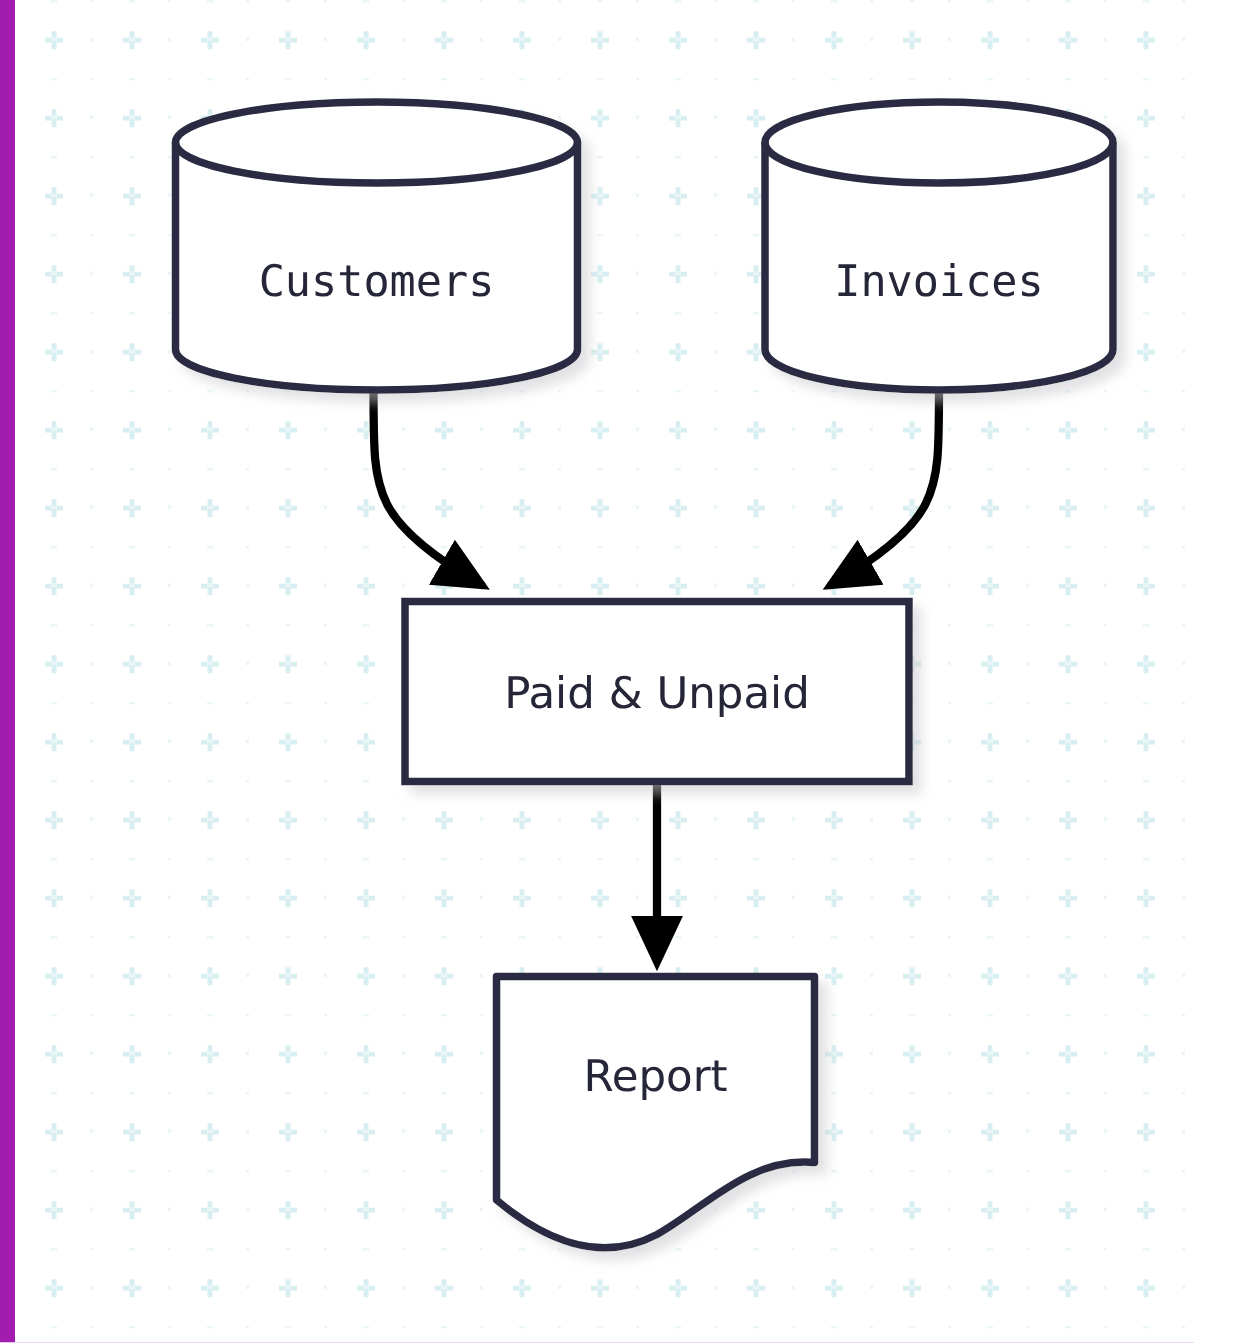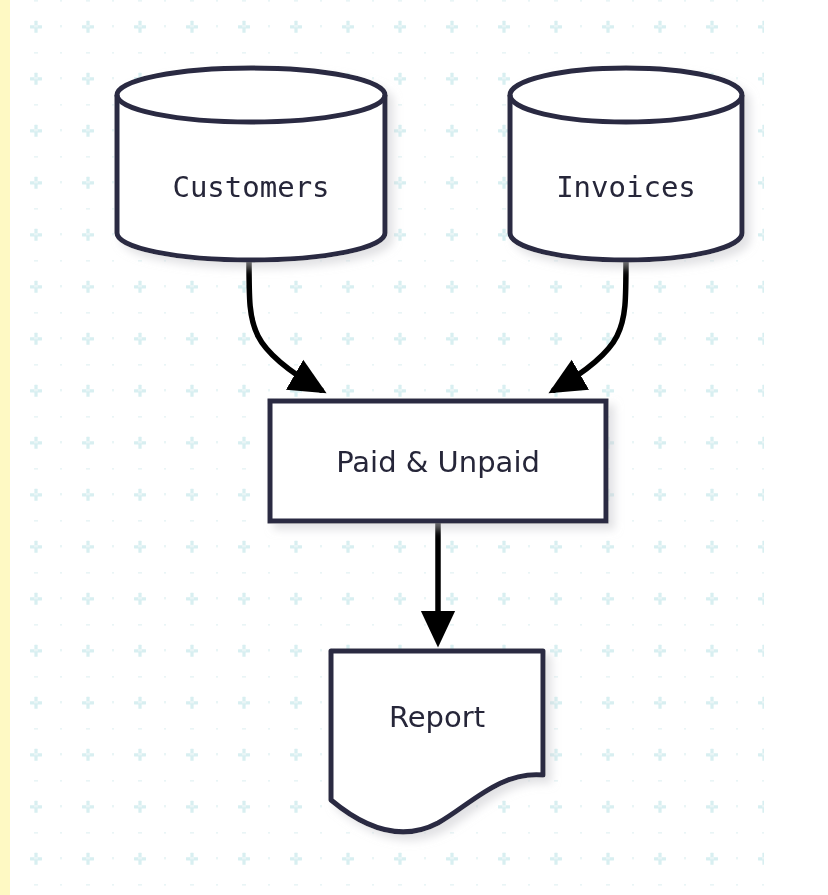--- a/index.html
+++ b/index.html
@@ -5,22 +5,23 @@
   html, body {
     margin: 0;
     padding: 0;
     background: #ffffff;
   }
   #canvas {
     position: relative;
     width: 764px;
     height: 895px;
     overflow: hidden;
-    background: #fef9c3;
+    background: #a21caf;
     font-family: "Liberation Sans", sans-serif;
+    padding-left: 32px;
   }
   #bg-pattern {
     position: absolute;
     left: 10px;
     top: 0px;
     width: 808px;
     height: 895px;
     background-color: #ffffff;
     background-image:
       

